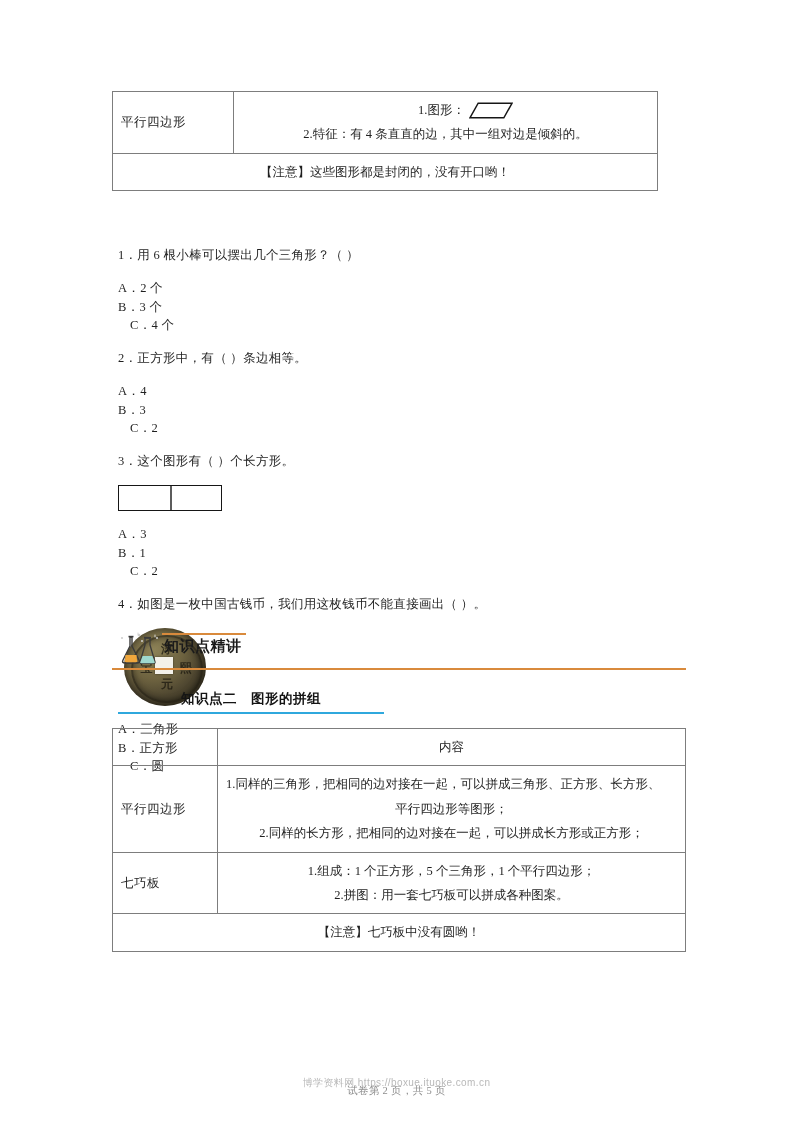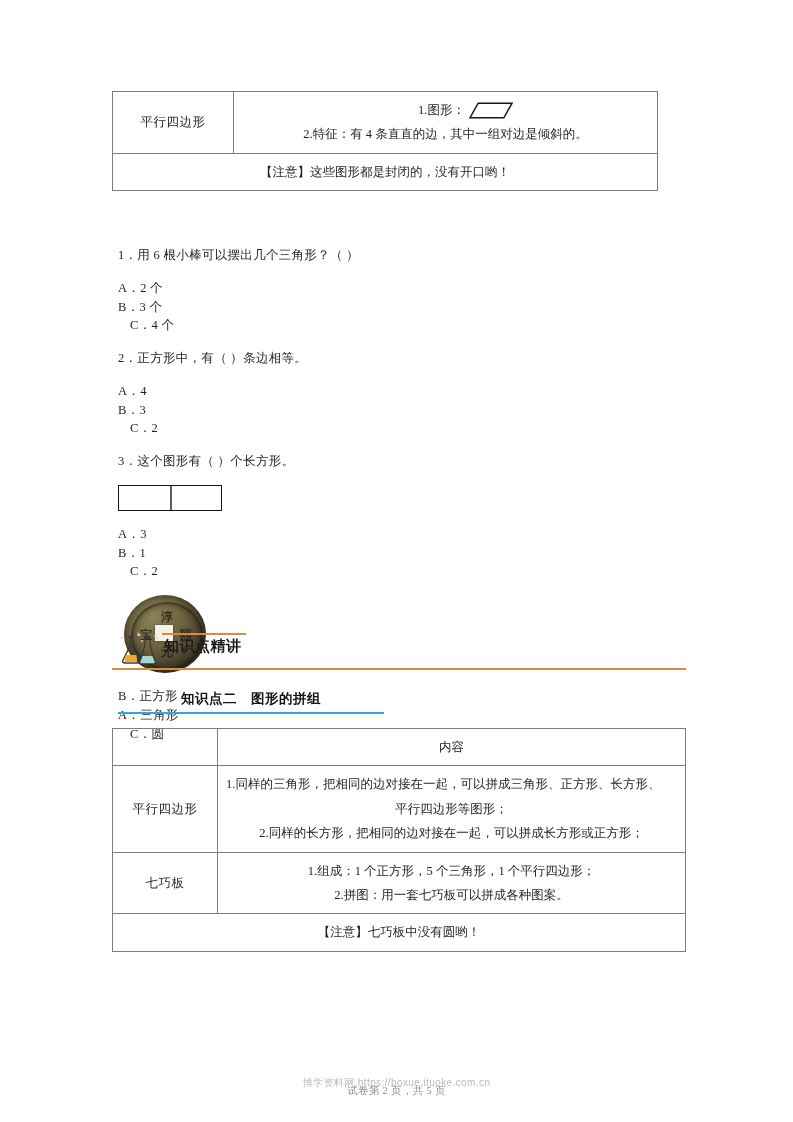--- a/index.html
+++ b/index.html
@@ -31,21 +31,21 @@
   }
   .doc-table td {
     border: 1px solid #7d7d7d;
     padding: 6px 8px;
     font-size: 12.5px;
     line-height: 1.95;
     color: #1f1f1f;
     vertical-align: middle;
   }
   .cell-label {
-    text-align: center;
+    text-align: left;
     letter-spacing: 0.5px;
   }
   .cell-body {
     text-align: center;
   }
   .cell-note {
     text-align: center;
   }
   .line-indent-left {
     text-align: left;
@@ -311,33 +311,34 @@
     <div class="q-stem">3．这个图形有（    ）个长方形。</div>
     <div class="rect-figure">
       <div class="divider"></div>
     </div>
     <div class="q-options">
       <span class="opt opt-a">A．3</span>
       <span class="opt opt-b">B．1</span>
       <span class="opt opt-c">C．2</span>
     </div>
 
+    <div class="q-stem">4．如图是一枚中国古钱币，我们用这枚钱币不能直接画出（    ）。</div>
     <div class="coin-wrap">
       <div class="coin">
         <div class="rim"></div>
         <span class="glyph g-top">淳</span>
         <span class="glyph g-right">熙</span>
         <span class="glyph g-bot">元</span>
         <span class="glyph g-left">宝</span>
         <div class="hole"></div>
       </div>
     </div>
     <div class="q-options">
+      <span class="opt opt-a">A．三角形</span>
       <span class="opt opt-b">B．正方形</span>
-      <span class="opt opt-a">A．三角形</span>
       <span class="opt opt-c">C．圆</span>
     </div>
 
   </div>
 
   <div class="section-banner">
     <div class="rule-top"></div>
     <svg class="flask-icon" viewBox="0 0 48 34">
       <path d="M16 5 L16 14 L9 28 Q7.5 31 11 31 L23 31 Q26.5 31 25 28 L18 14 L18 5 Z" fill="none" stroke="#3a3a3a" stroke-width="1.4"></path>
       <path d="M11.5 23 L22.5 23 L23 28 Q24.2 30.2 21.5 30.2 L12.5 30.2 Q9.8 30.2 11 28 Z" fill="#f0a73c"></path>

